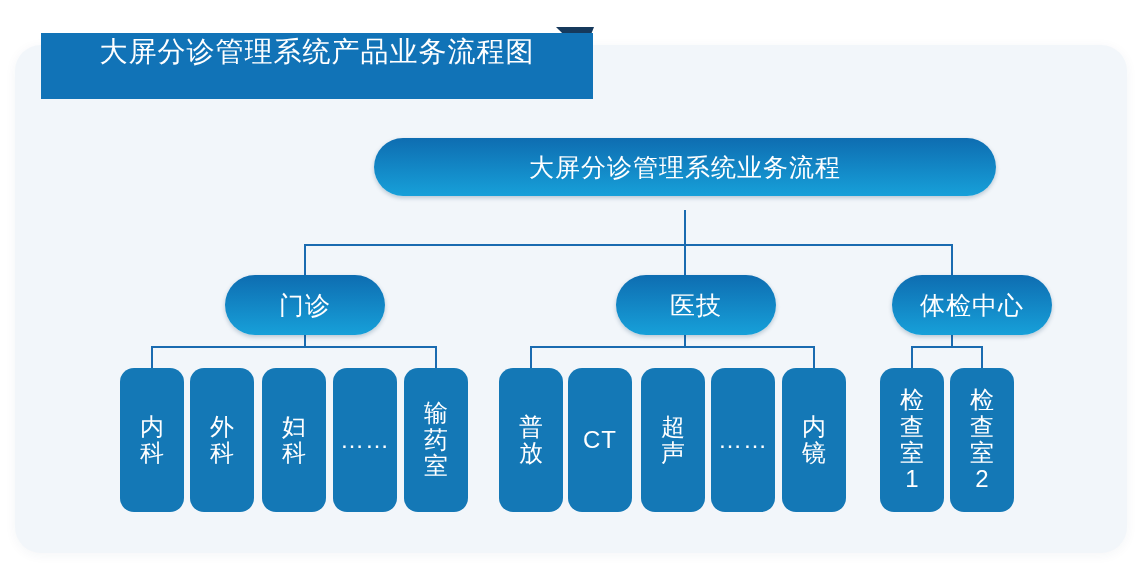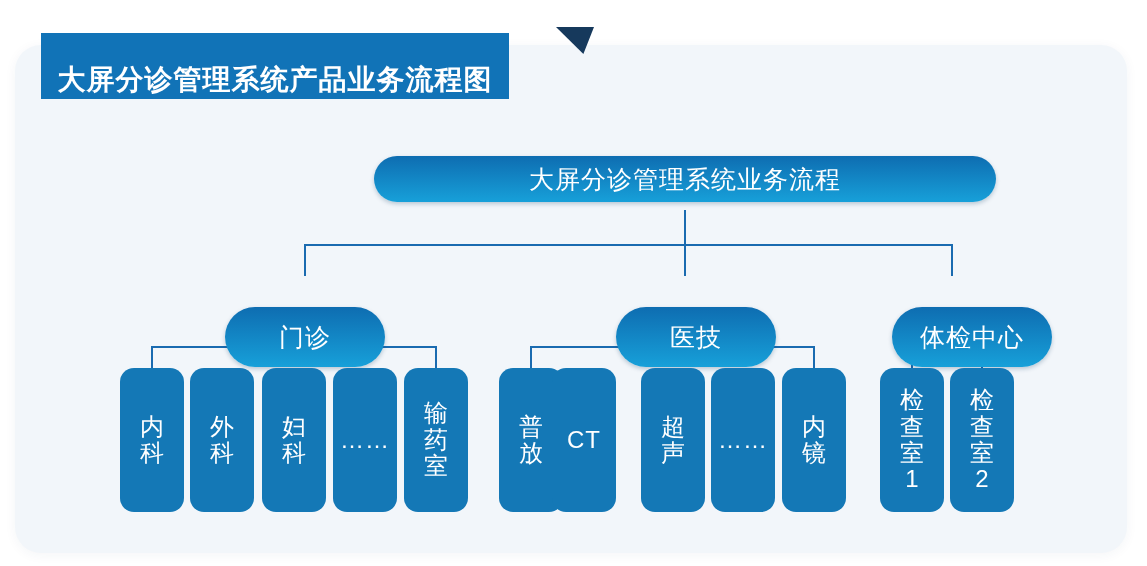--- a/index.html
+++ b/index.html
@@ -13,45 +13,44 @@
     background:var(--card-bg,#f2f6fa);border-radius:26px;
     box-shadow:0 2px 12px rgba(30,60,90,0.05);
   }
   .ribbon-fold{
     position:absolute;left:556px;top:27px;width:38px;height:27px;
     background:var(--fold,#16395c);
     clip-path:polygon(0 0,100% 0,72% 100%);
     z-index:2;
   }
   .banner{
-    position:absolute;left:41px;top:33px;width:468px;height:66px;
+    position:absolute;left:41px;top:33px;width:552px;height:66px;
     background:var(--banner,#1173b7);color:#fff;z-index:3;
-    display:flex;align-items:flex-end;justify-content:center;
-    font-size:28px;font-weight:bold;letter-spacing:1px;
+    display:flex;align-items:flex-start;justify-content:center;
+    font-size:28px;font-weight:normal;letter-spacing:1px;
   }
   .connectors{
     position:absolute;left:0;top:0;width:1147px;height:566px;
     pointer-events:none;z-index:4;
   }
   .node{
     position:absolute;color:#fff;z-index:5;
     display:flex;align-items:center;justify-content:center;
   }
   .root{
-    left:374px;top:156px;width:622px;height:46px;border-radius:29px;
+    left:374px;top:138px;width:622px;height:58px;border-radius:29px;
     background:linear-gradient(180deg,var(--grad-top,#0e6db1),var(--grad-bot,#17a0d9));
     font-size:25px;letter-spacing:1px;
     box-shadow:0 2px 4px rgba(10,60,100,0.25);
   }
   .pill{
     top:275px;width:160px;height:60px;border-radius:30px;
     background:linear-gradient(180deg,var(--grad-top,#0e6db1),var(--grad-bot,#17a0d9));
     font-size:25px;letter-spacing:1px;
     box-shadow:0 2px 4px rgba(10,60,100,0.25);
-    margin-top:32px;
   }
   .leaf{
     position:absolute;top:368px;width:64px;height:144px;border-radius:14px;
     background:var(--leaf,#1478b6);color:#fff;z-index:5;
     display:flex;align-items:center;justify-content:center;
     font-size:24px;
   }
   .leaf .vstack{
     display:flex;flex-direction:column;align-items:center;line-height:1.1;
   }
@@ -121,21 +120,21 @@
       </span>
     </div>
   </div>
 <div>
     <div class="leaf" style="left: 499px;">
       <span class="vstack">
         <span>普</span>
         <span>放</span>
       </span>
     </div>
-    <div class="leaf" style="left: 552px;">
+    <div class="leaf" style="left: 568px;">
       <span class="hstack">CT</span>
     </div>
     <div class="leaf" style="left: 641px;">
       <span class="vstack">
         <span>超</span>
         <span>声</span>
       </span>
     </div>
     <div class="leaf" style="left: 711px;">
       <span class="hstack">……</span>

